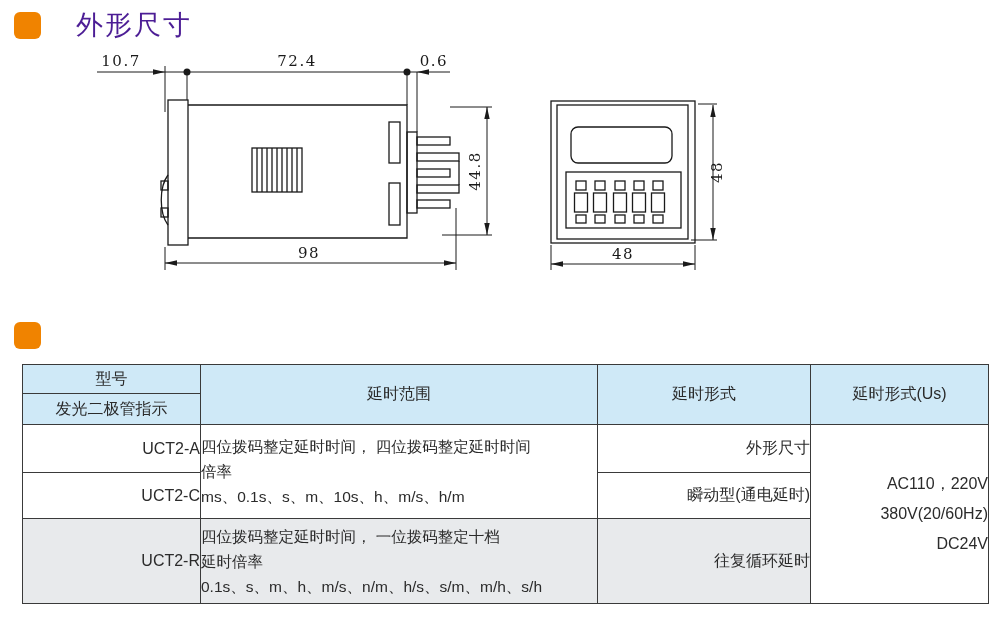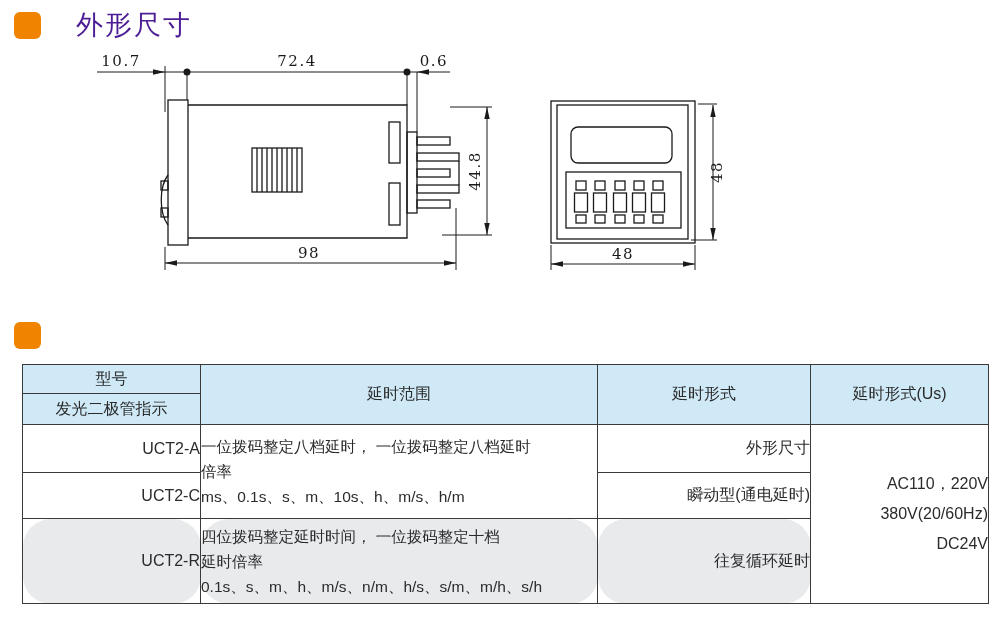--- a/index.html
+++ b/index.html
@@ -33,21 +33,21 @@
   .hdr{background:#cfe9f7;text-align:center;}
   .hdr-split{padding:0;}
   .hdr-split .top{height:28px;border-bottom:1.6px solid #3a3a3a;display:flex;align-items:center;justify-content:center;}
   .hdr-split .bot{height:30px;display:flex;align-items:center;justify-content:center;}
   .cell-center{text-align:right;}
   .cell-range{padding:5px 12px;font-size:15.5px;line-height:25px;text-align:left;}
   .cell-volt{padding-left:28px;line-height:30px;text-align:right;}
   .row-a td{height:47px;}
   .row-c td{height:45px;}
   .row-r td{height:84px;}
-  .shaded{background:#e8eaec;border-radius:28px;}
+  .shaded{background:#e8eaec;}
 </style>
 </head>
 <body>
 
 <div class="section-header" id="heading-dimensions">
   <div class="bullet"></div>
   <div class="section-title">外形尺寸</div>
 </div>
 
 <svg id="drawing" width="1003" height="318" viewBox="0 0 1003 318">
@@ -176,21 +176,21 @@
         <div class="top">型号</div>
         <div class="bot">发光二极管指示</div>
       </td>
       <td class="hdr">延时范围</td>
       <td class="hdr">延时形式</td>
       <td class="hdr">延时形式(Us)</td>
     </tr>
     <tr class="row-a">
       <td class="cell-center">UCT2-A</td>
       <td class="cell-range" rowspan="2">
-        <div>一位拨码整定八档延时， 一位拨码整定八档延时</div>
+        <div>四位拨码整定延时时间， 四位拨码整定延时时间</div>
         <div>倍率</div>
         <div>ms、0.1s、s、m、10s、h、m/s、h/m</div>
       </td>
       <td class="cell-center">外形尺寸</td>
       <td class="cell-volt" rowspan="3">
         <div>AC110，220V</div>
         <div>380V(20/60Hz)</div>
         <div>DC24V</div>
       </td>
     </tr>

